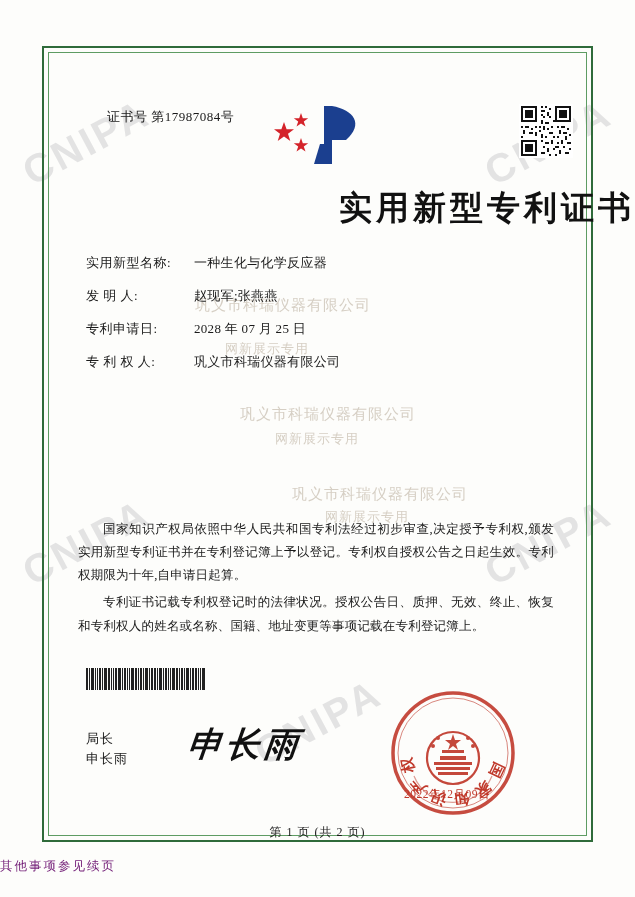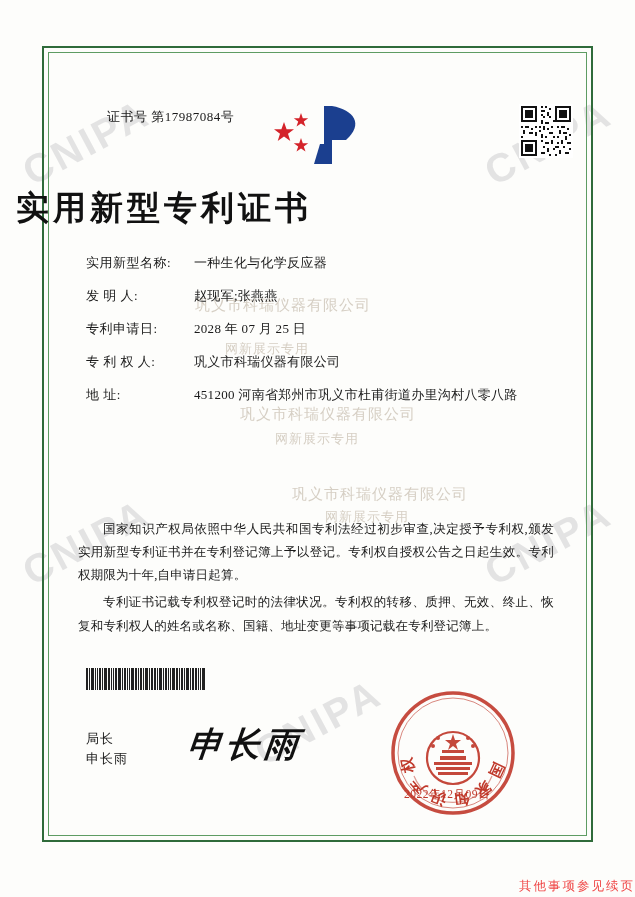--- a/index.html
+++ b/index.html
@@ -90,22 +90,22 @@
   
   .qr {
     position: absolute;
     right: 62px; top: 104px;
     width: 54px; height: 54px;
   }
 
   
   .title {
     position: absolute;
-    left: 16px; right: 0; top: 186px;
-    text-align: left;
+    left: 0; right: 0; top: 186px;
+    text-align: right;
     font-size: 33px;
     font-weight: bold;
     letter-spacing: 4px;
     color: #111;
   }
 
   
   .fields {
     position: absolute;
     left: 86px; top: 256px;
@@ -196,25 +196,25 @@
   
   .page-num {
     position: absolute;
     left: 0; right: 0; top: 824px;
     text-align: center;
     font-size: 12px;
     letter-spacing: 1px;
   }
   .footer-note {
     position: absolute;
-    left: 0; right: 0; top: 878px;
-    text-align: right;
+    left: 0; right: 0; top: 858px;
+    text-align: left;
     font-size: 12.5px;
     letter-spacing: 2px;
-    color: #ef4444;
+    color: #701a75;
   }
 </style>
 </head>
 <body>
 
 <div class="page">
 
   <div class="wm-big wm-cnipa-1">CNIPA</div>
   <div class="wm-big wm-cnipa-2">CNIPA</div>
   <div class="wm-big wm-cnipa-3">CNIPA</div>
@@ -334,29 +334,25 @@
       <span class="val">赵现军;张燕燕</span>
     </div>
     <div class="field gap">
       <span class="lbl">专利申请日:</span>
       <span class="val">2028 年 07 月 25 日</span>
     </div>
     <div class="field gap">
       <span class="lbl">专 利 权 人:</span>
       <span class="val">巩义市科瑞仪器有限公司</span>
     </div>
-    <div class="field gap">
-      <span class="lbl">地 址:</span>
-      <span class="val">451200 河南省郑州市巩义市杜甫街道办里沟村八零八路</span>
-    </div>
   </div>
 
   <div class="paras">
     <p>国家知识产权局依照中华人民共和国专利法经过初步审查,决定授予专利权,颁发实用新型专利证书并在专利登记簿上予以登记。专利权自授权公告之日起生效。专利权期限为十年,自申请日起算。</p>
-    <p>专利证书记载专利权登记时的法律状况。专利权的转移、质押、无效、终止、恢复和专利权人的姓名或名称、国籍、地址变更等事项记载在专利登记簿上。</p>
+    <p>专利证书记载专利权登记时的法律状况。授权公告日、质押、无效、终止、恢复和专利权人的姓名或名称、国籍、地址变更等事项记载在专利登记簿上。</p>
   </div>
 
   <div class="barcode">
     <i style="width:2px"></i>
       <i style="width:1px"></i>
       <i style="width:3px"></i>
       <i style="width:1px"></i>
     <i style="width:1px"></i>
       <i style="width:2px"></i>
       <i style="width:1px"></i>
@@ -431,15 +427,16 @@
         <circle cx="78" cy="48" r="2" fill="#c0392b"></circle>
         <circle cx="43" cy="56" r="2" fill="#c0392b"></circle>
         <circle cx="83" cy="56" r="2" fill="#c0392b"></circle>
       </g>
 
       <path d="M 24,86 A 42,42 0 0 0 102,86" fill="none" stroke="#c0392b" stroke-width="1.2" opacity="0.5"></path>
     </svg>
   </div>
   <div class="seal-date">2022年12月09日</div>
 
+  <div class="page-num">第 1 页 (共 2 页)</div>
   <div class="footer-note">其他事项参见续页</div>
 
 </div>
 
 </body></html>

